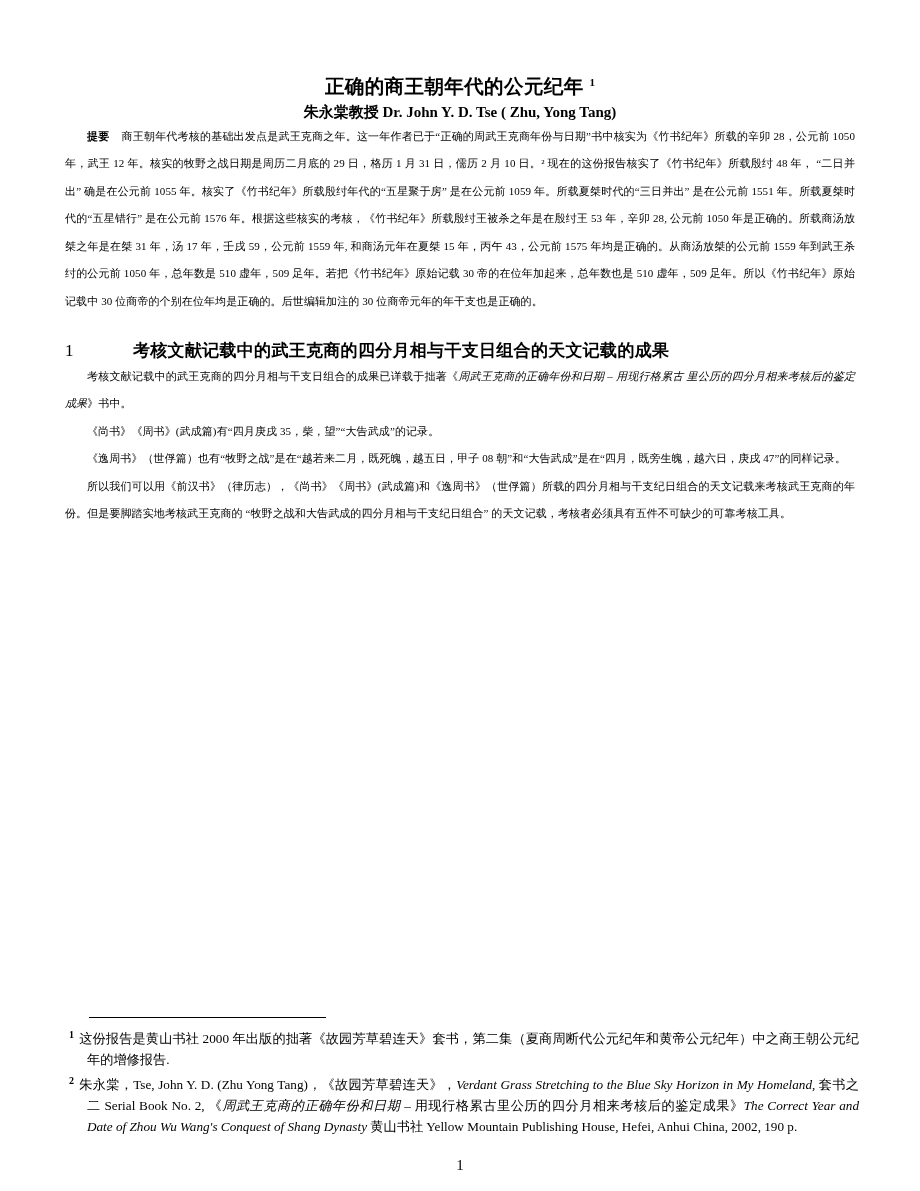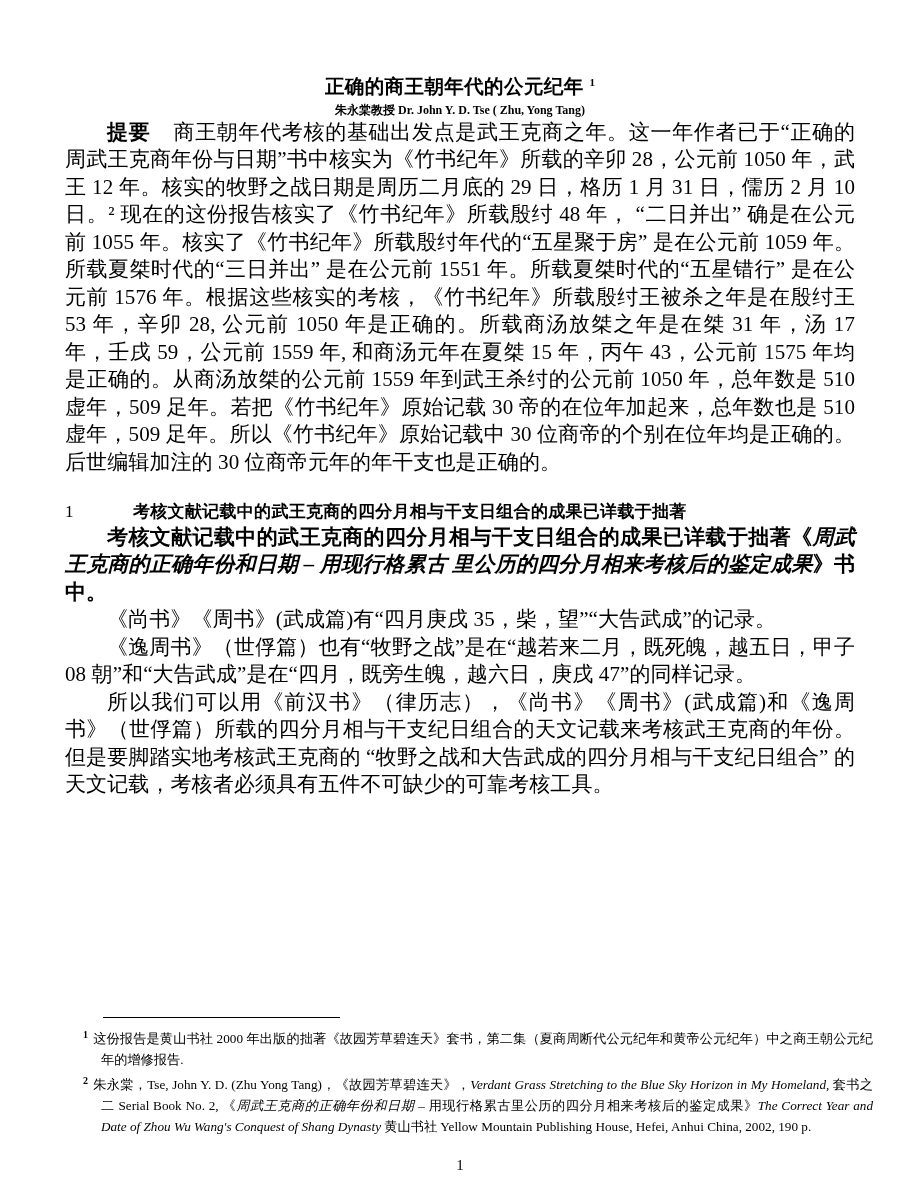--- a/index.html
+++ b/index.html
@@ -39,46 +39,45 @@
   }
   .doc-title .fn-ref {
     font-size: 11px;
     font-weight: bold;
     vertical-align: super;
     letter-spacing: 0;
     margin-left: 6px;
   }
   .doc-author {
     text-align: center;
-    font-size: 12px;
+    font-size: 15px;
     font-weight: bold;
     line-height: 1.35;
     margin: 0 0 0 0;
   }
 
   
   p.para {
-    font-size: 21px;
+    font-size: 11px;
     line-height: 27.5px;
     text-align: justify;
     text-justify: inter-character;
     margin: 0;
     text-indent: 2em;
     letter-spacing: 0.1px;
   }
   .abstract {
     margin-top: 23px;
   }
   .abstract .lead {
     font-weight: bold;
     margin-right: 1.1em;
   }
   .gap-sec {
     margin-top: 22px;
-    font-weight: bold;
   }
   .gap-p {
     margin-top: 19px;
   }
 
   
   .section-head {
     display: flex;
     align-items: baseline;
     font-size: 17px;
@@ -96,21 +95,21 @@
     letter-spacing: 0.3px;
   }
 
   .ital {
     font-style: italic;
   }
 
   
   .footnotes {
     position: absolute;
-    left: 83px;
+    left: 69px;
     top: 985px;
     width: 790px;
   }
   .fn-rule {
     width: 237px;
     height: 0;
     border-top: 1.6px solid #000;
     margin: 0 0 7px 20px;
   }
   .fn {
@@ -150,21 +149,21 @@
     </h1>
 
     <div class="doc-author">朱永棠教授  Dr. John Y. D. Tse ( Zhu, Yong Tang)</div>
 
     <p class="para abstract">
       <span class="lead">提要</span><span>商王朝年代考核的基础出发点是武王克商之年。这一年作者已于“正确的周武王克商年份与日期”书中核实为《竹书纪年》所载的辛卯 28，公元前 1050 年，武王 12 年。核实的牧野之战日期是周历二月底的 29 日，格历 1 月 31 日，儒历 2 月 10 日。² 现在的这份报告核实了《竹书纪年》所载殷纣 48 年， “二日并出” 确是在公元前 1055 年。核实了《竹书纪年》所载殷纣年代的“五星聚于房” 是在公元前 1059 年。所载夏桀时代的“三日并出” 是在公元前 1551 年。所载夏桀时代的“五星错行” 是在公元前 1576 年。根据这些核实的考核，《竹书纪年》所载殷纣王被杀之年是在殷纣王 53 年，辛卯 28, 公元前 1050 年是正确的。所载商汤放桀之年是在桀 31 年，汤 17 年，壬戌 59，公元前 1559 年, 和商汤元年在夏桀 15 年，丙午 43，公元前 1575 年均是正确的。从商汤放桀的公元前 1559 年到武王杀纣的公元前 1050 年，总年数是 510 虚年，509 足年。若把《竹书纪年》原始记载 30 帝的在位年加起来，总年数也是 510 虚年，509 足年。所以《竹书纪年》原始记载中 30 位商帝的个别在位年均是正确的。后世编辑加注的 30 位商帝元年的年干支也是正确的。</span>
     </p>
 
     <div class="section-head">
       <span class="num">1</span>
-      <span class="htext">考核文献记载中的武王克商的四分月相与干支日组合的成果已详载于拙著</span>
+      <span class="htext">考核文献记载中的武王克商的四分月相与干支日组合的天文记载的成果</span>
     </div>
 
     <div id="body-paragraphs">
         <p class="para gap-sec"><span>考核文献记载中的武王克商的四分月相与干支日组合的成果已详载于拙著《</span><span class="ital">周武王克商的正确年份和日期 – 用现行格累古 里公历的四分月相来考核后的鉴定成果</span><span>》书中。</span></p>
         <p class="para gap-p"><span>《尚书》《周书》(武成篇)有“四月庚戌 35，柴，望”“大告武成”的记录。</span></p>
         <p class="para gap-p"><span>《逸周书》（世俘篇）也有“牧野之战”是在“越若来二月，既死魄，越五日，甲子 08 朝”和“大告武成”是在“四月，既旁生魄，越六日，庚戌 47”的同样记录。</span></p>
         <p class="para gap-p"><span>所以我们可以用《前汉书》（律历志），《尚书》《周书》(武成篇)和《逸周书》（世俘篇）所载的四分月相与干支纪日组合的天文记载来考核武王克商的年份。但是要脚踏实地考核武王克商的 “牧野之战和大告武成的四分月相与干支纪日组合” 的天文记载，考核者必须具有五件不可缺少的可靠考核工具。</span></p>
       </div>
 
   </div>

